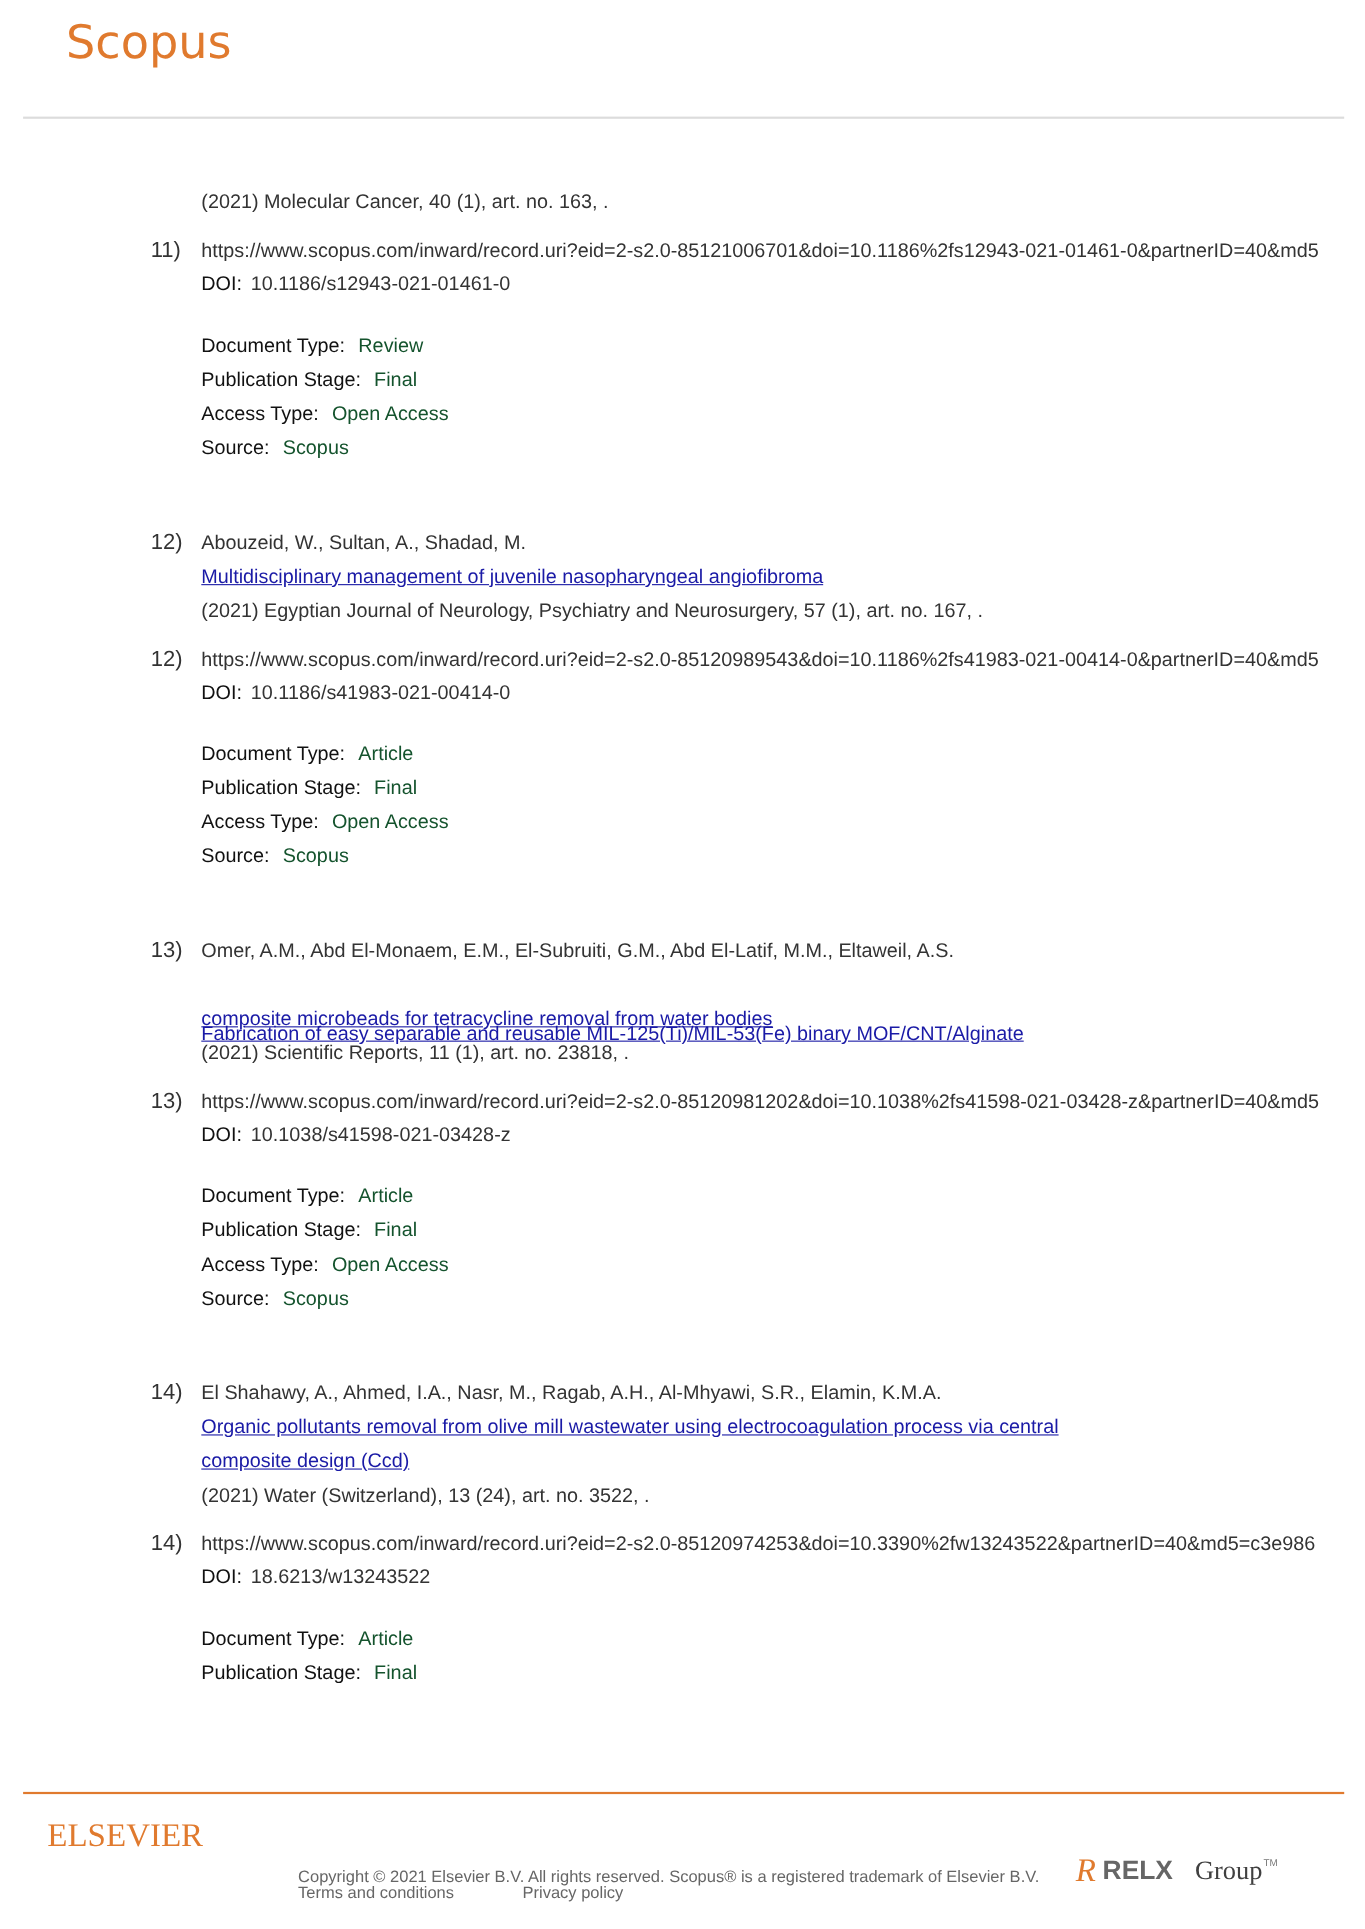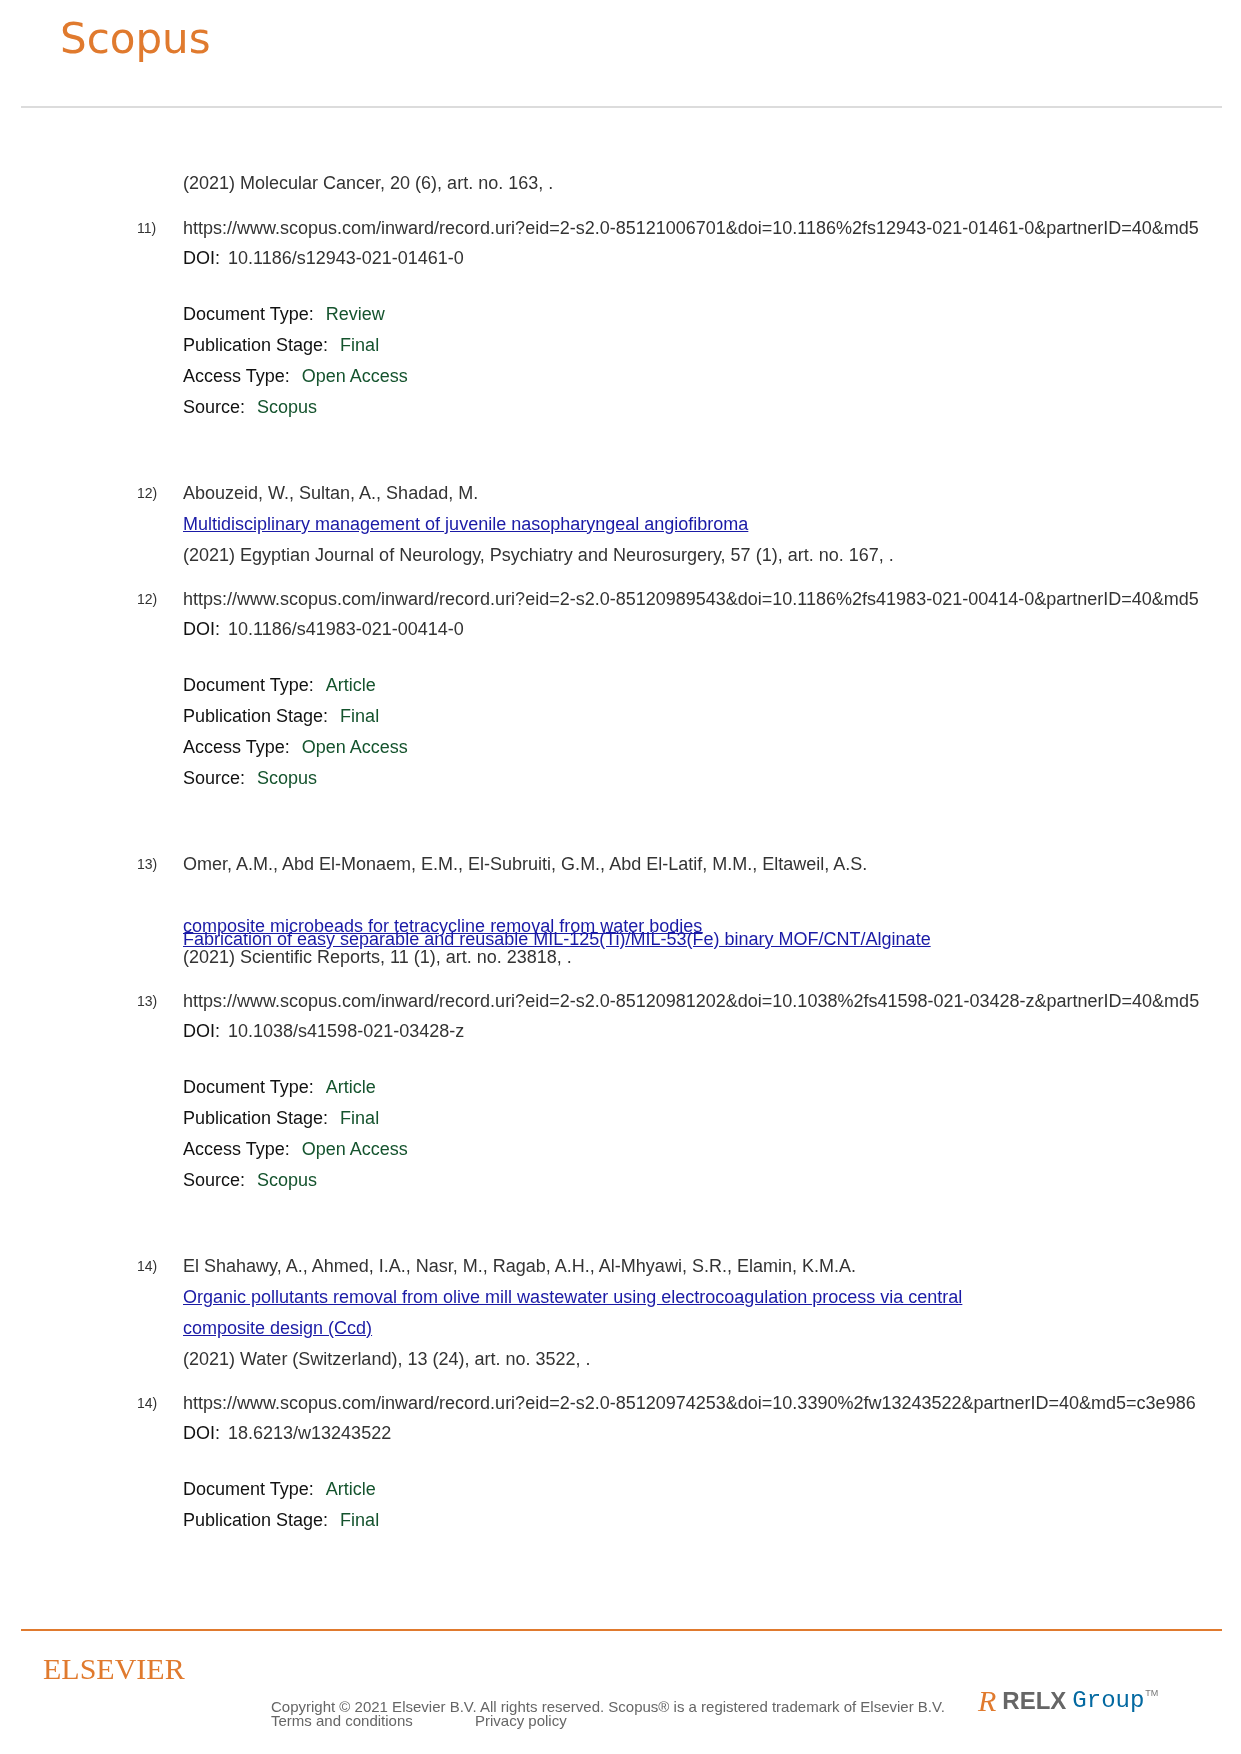--- a/index.html
+++ b/index.html
@@ -47,21 +47,21 @@
     .line {
       position: absolute;
       white-space: nowrap;
       font-size: 18px;
       line-height: 22px;
       color: #333333;
     }
     .num {
       position: absolute;
       left: 137px;
-      font-size: 14px;
+      font-size: 20px;
       line-height: 22px;
       color: #333333;
       white-space: nowrap;
     }
     .indent { left: 183px; }
     .title-link {
       color: #1a1aa6;
       text-decoration: underline;
       text-decoration-color: #1a1aa6;
       cursor: pointer;
@@ -128,45 +128,45 @@
       margin-right: 6px;
     }
     .relx-bold {
       font-family: "Liberation Sans", sans-serif;
       font-weight: bold;
       font-size: 24px;
       color: #666666;
       line-height: 30px;
     }
     .relx-group {
-      font-family: Liberation Mono, monospace;
+      font-family: Liberation Serif, serif;
       font-size: 24px;
-      color: #0369a1;
+      color: #404040;
       line-height: 30px;
-      margin-left: 6px;
+      margin-left: 20px;
     }
     .relx-tm {
       font-size: 9px;
       color: #777777;
       margin-left: 1px;
       margin-top: 2px;
       text-align: center;
     }
   </style>
 </head>
 <body>
 
 <div class="header">
   <div class="logo-scopus">Scopus</div>
   <div class="header-rule"></div>
 </div>
 
 <div class="content">
 
-  <div class="line indent" style="top:172px">(2021) Molecular Cancer, 20 (6), art. no. 163, .</div>
+  <div class="line indent" style="top:172px">(2021) Molecular Cancer, 40 (1), art. no. 163, .</div>
 
   <div class="num" style="top:217px">11)</div>
   <div class="line indent url" style="top:217px">https://www.scopus.com/inward/record.uri?eid=2-s2.0-85121006701&amp;doi=10.1186%2fs12943-021-01461-0&amp;partnerID=40&amp;md5</div>
   <div class="line indent" style="top:247px">
     <span class="doi-label">DOI:</span><span class="doi-value">10.1186/s12943-021-01461-0</span>
   </div>
   <div class="line indent" style="top:303px">
     <span class="field-label">Document Type:</span><span class="field-value">Review</span>
   </div>
   <div class="line indent" style="top:334px">

